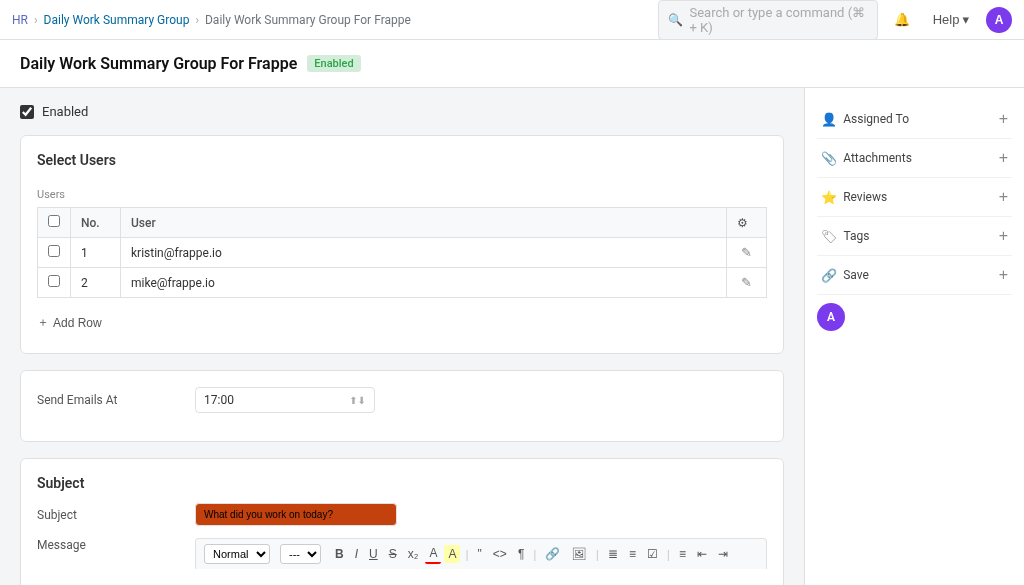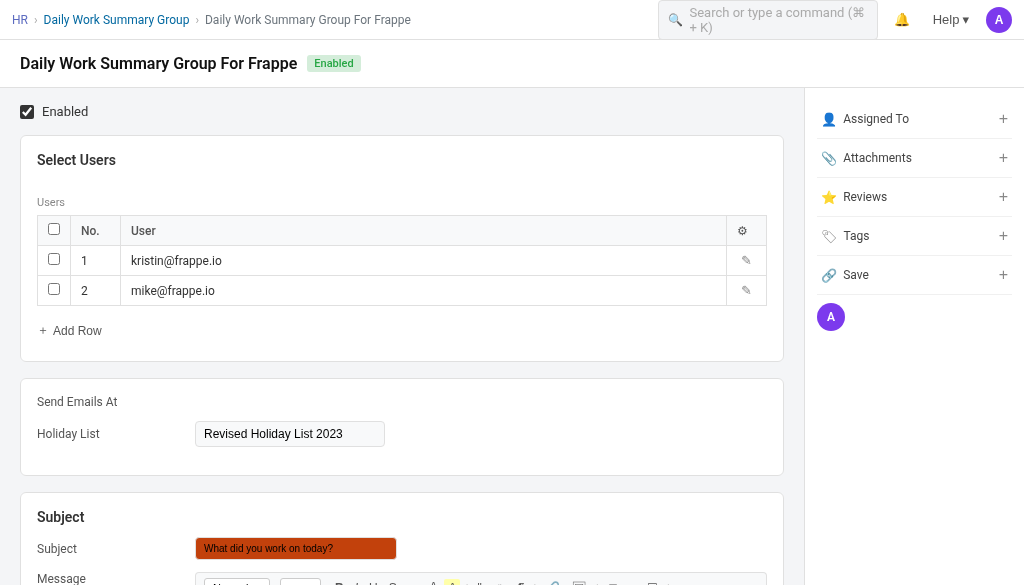--- a/index.html
+++ b/index.html
@@ -54,21 +54,21 @@
     .main-layout { display: flex; height: calc(585px - 88px); }
     .content-area { flex: 1; overflow-y: auto; padding: 16px 20px; }
     .sidebar { width: 220px; background: #fff; border-left: 1px solid #e0e0e0; padding: 12px; overflow-y: auto; }
 
     
     .enabled-row { display: flex; align-items: center; gap: 8px; margin-bottom: 16px; font-size: 13px; }
     .enabled-row input[type=checkbox] { width: 14px; height: 14px; accent-color: #333; }
 
     
     .card { background: #fff; border: 1px solid #e0e0e0; border-radius: 6px; padding: 16px; margin-bottom: 16px; }
-    .card-title { font-size: 14px; font-weight: 600; margin-bottom: 28px; }
+    .card-title { font-size: 14px; font-weight: 600; margin-bottom: 20px; }
 
     
     .users-table { width: 100%; border-collapse: collapse; font-size: 12px; }
     .users-table th, .users-table td { padding: 7px 10px; border: 1px solid #e0e0e0; text-align: left; }
     .users-table th { background: #f8f9fa; font-weight: 500; color: #555; margin-top: 46px; }
     .users-table td:first-child, .users-table th:first-child { width: 30px; text-align: center; }
     .users-table td:nth-child(2), .users-table th:nth-child(2) { width: 50px; }
     .users-table td:last-child { text-align: center; width: 40px; }
     .icon-gear, .icon-edit { font-size: 13px; color: #888; cursor: pointer; }
     .add-row-btn {
@@ -193,24 +193,24 @@
       </table>
       <button class="add-row-btn">
         <span>＋</span>
         <span>Add Row</span>
       </button>
     </div>
 
     <div class="card">
       <div class="form-row">
         <span class="form-label">Send Emails At</span>
-      </div>
-      <div class="form-row">
-        <span class="form-label">Holiday List</span>
-        <input type="text" class="form-input-full" value="Revised Holiday List 2023" style="">
+        <div class="form-input-time">
+          <span>17:00</span>
+          <span style="color:#aaa;font-size:10px;">⬆⬇</span>
+        </div>
       </div>
     </div>
 
     <div class="card">
       <div class="reminder-title">Subject</div>
       <div class="form-row">
         <span class="form-label">Subject</span>
         <input type="text" class="subject-input" value="What did you work on today?" style="">
       </div>
       <div class="form-row" style="align-items:flex-start;">

